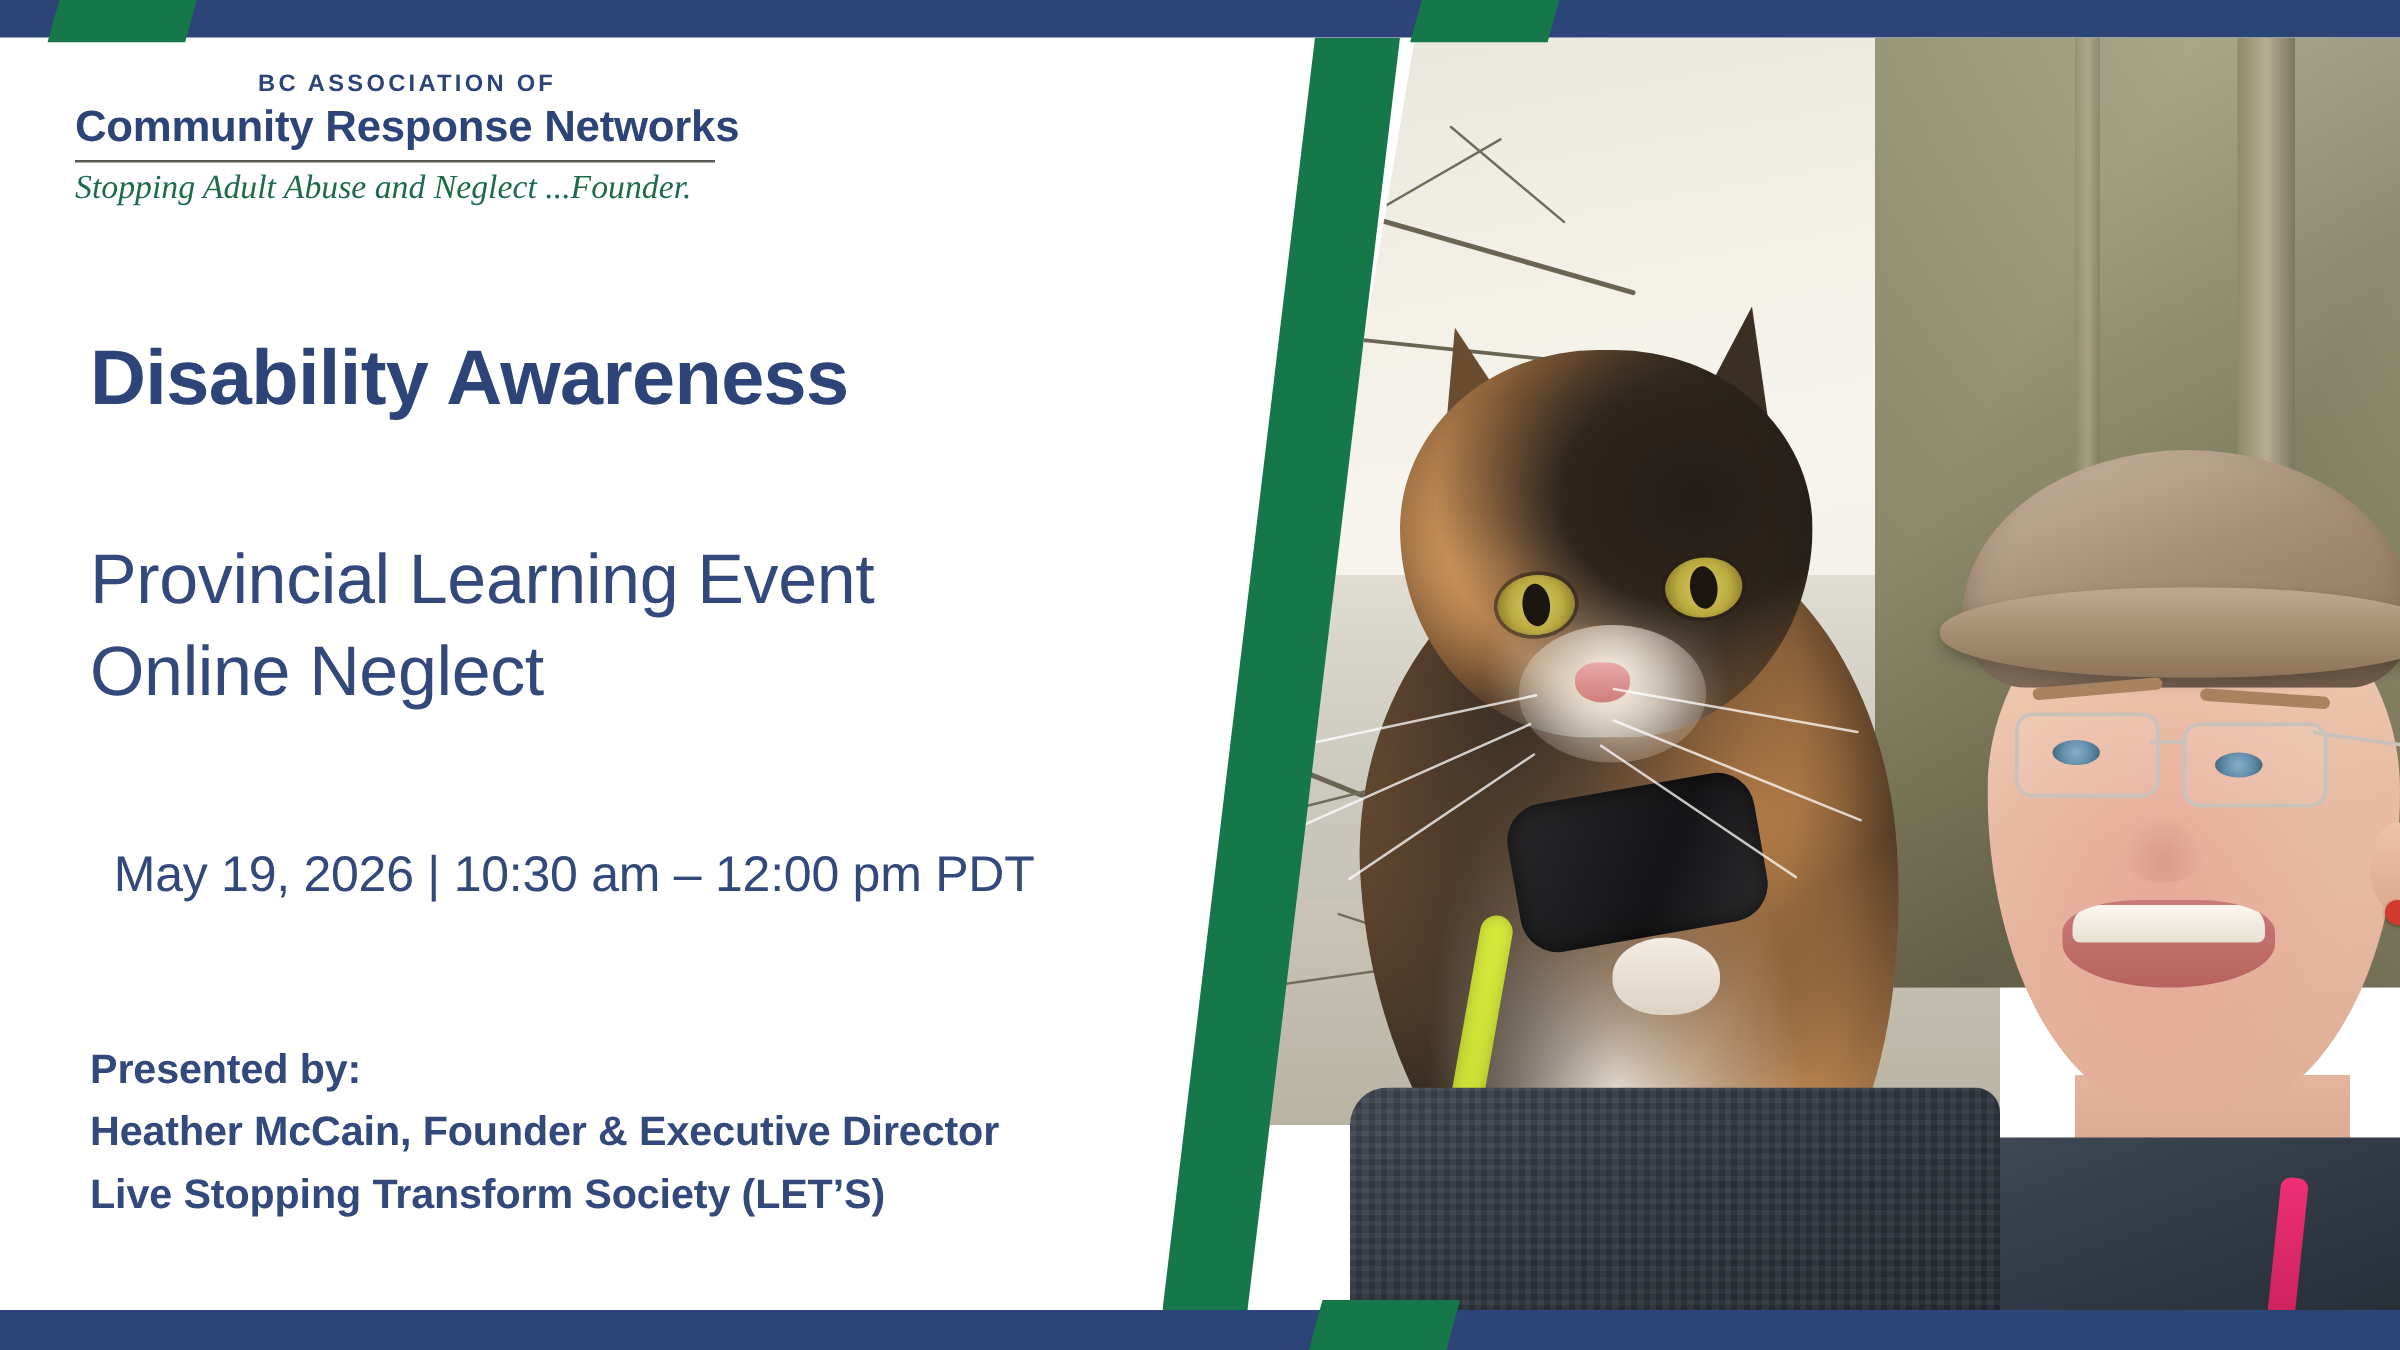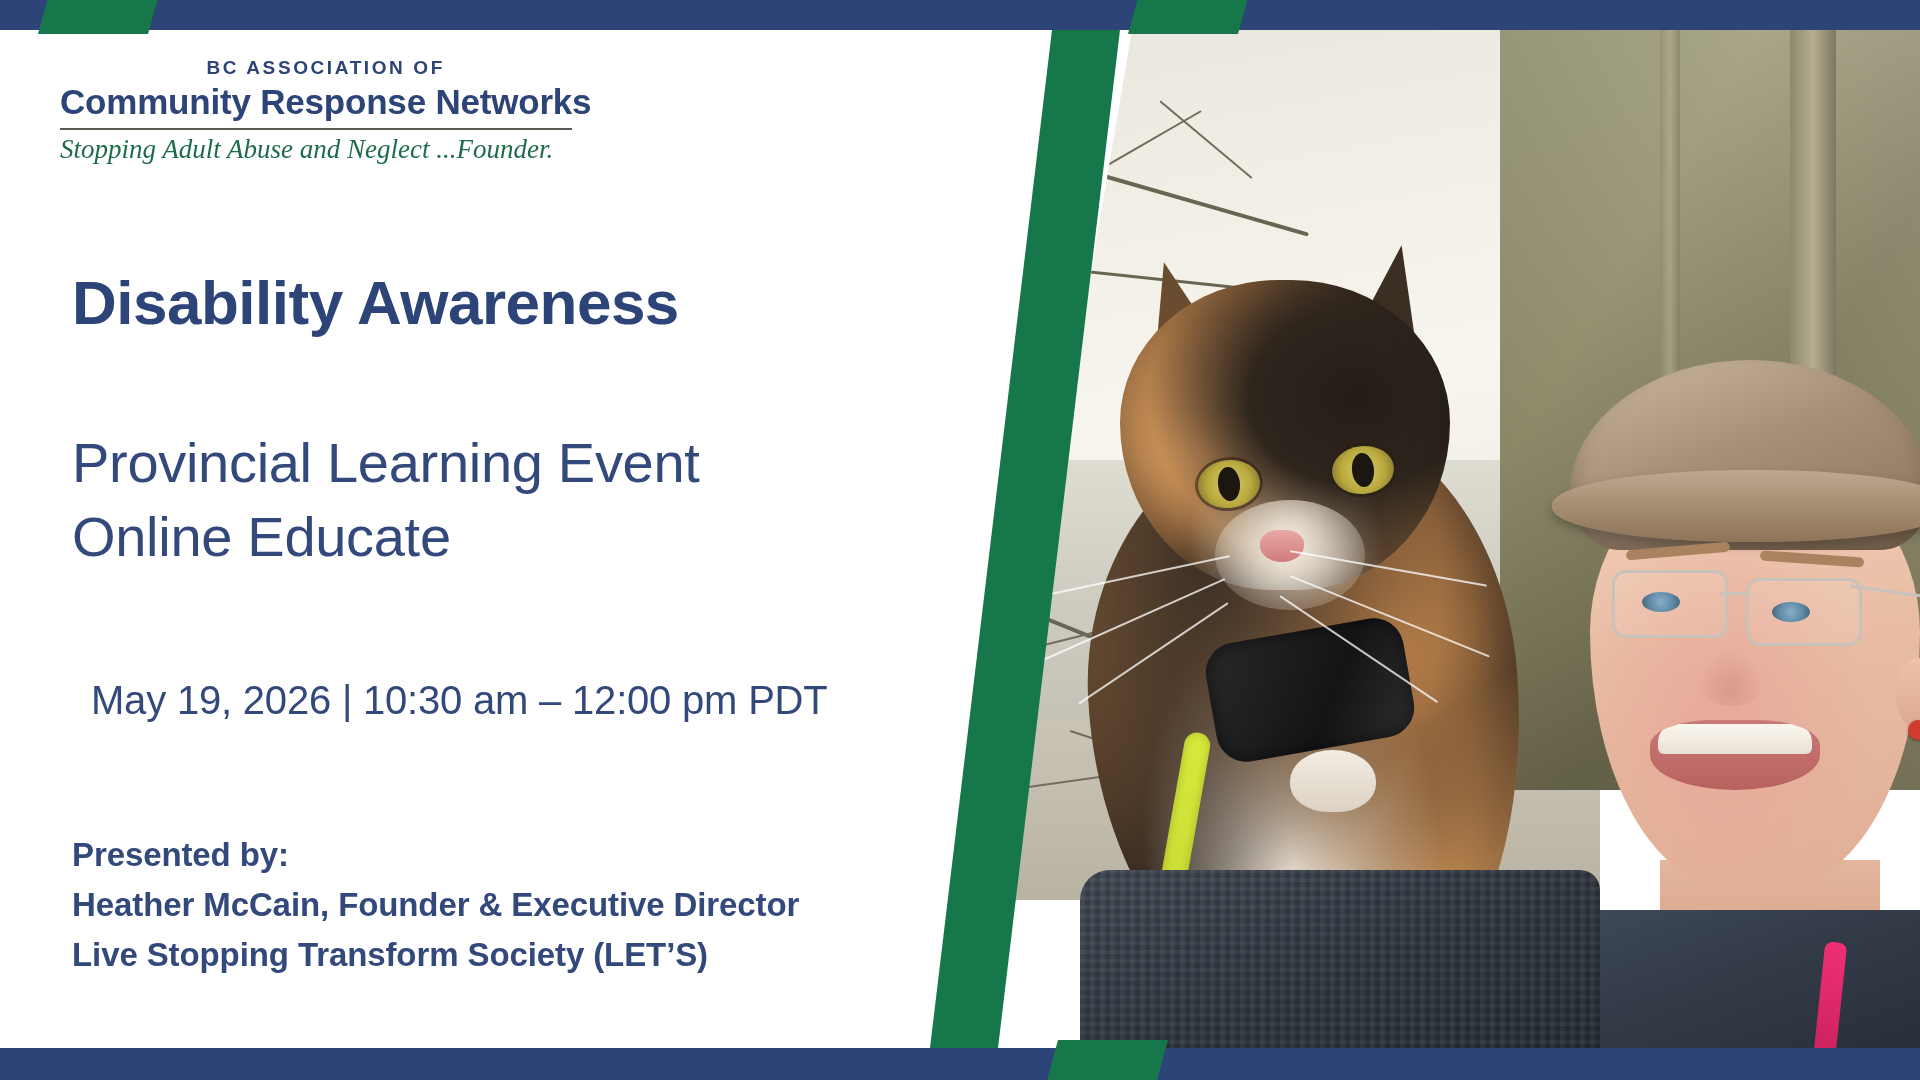--- a/index.html
+++ b/index.html
@@ -255,21 +255,21 @@
       <div class="logo-text">
         <div class="lt1">BC ASSOCIATION OF</div>
         <div class="lt2">Community Response Networks</div>
         <div class="lt-rule"></div>
         <div class="lt3">Stopping Adult Abuse and Neglect ...Founder.</div>
       </div>
     </div>
 
     <div class="h-main">Disability Awareness</div>
     <div class="h-sub1">Provincial Learning Event</div>
-    <div class="h-sub2">Online Educate</div>
+    <div class="h-sub2">Online Neglect</div>
     <div class="h-date">May 19, 2026 | 10:30 am – 12:00 pm PDT</div>
 
     <div class="pres">
       <div>Presented by:</div>
       <div>Heather McCain, Founder &amp; Executive Director</div>
       <div>Live Stopping Transform Society (LET’S)</div>
     </div>
   </div>
 
   <div class="bar-top"></div>

